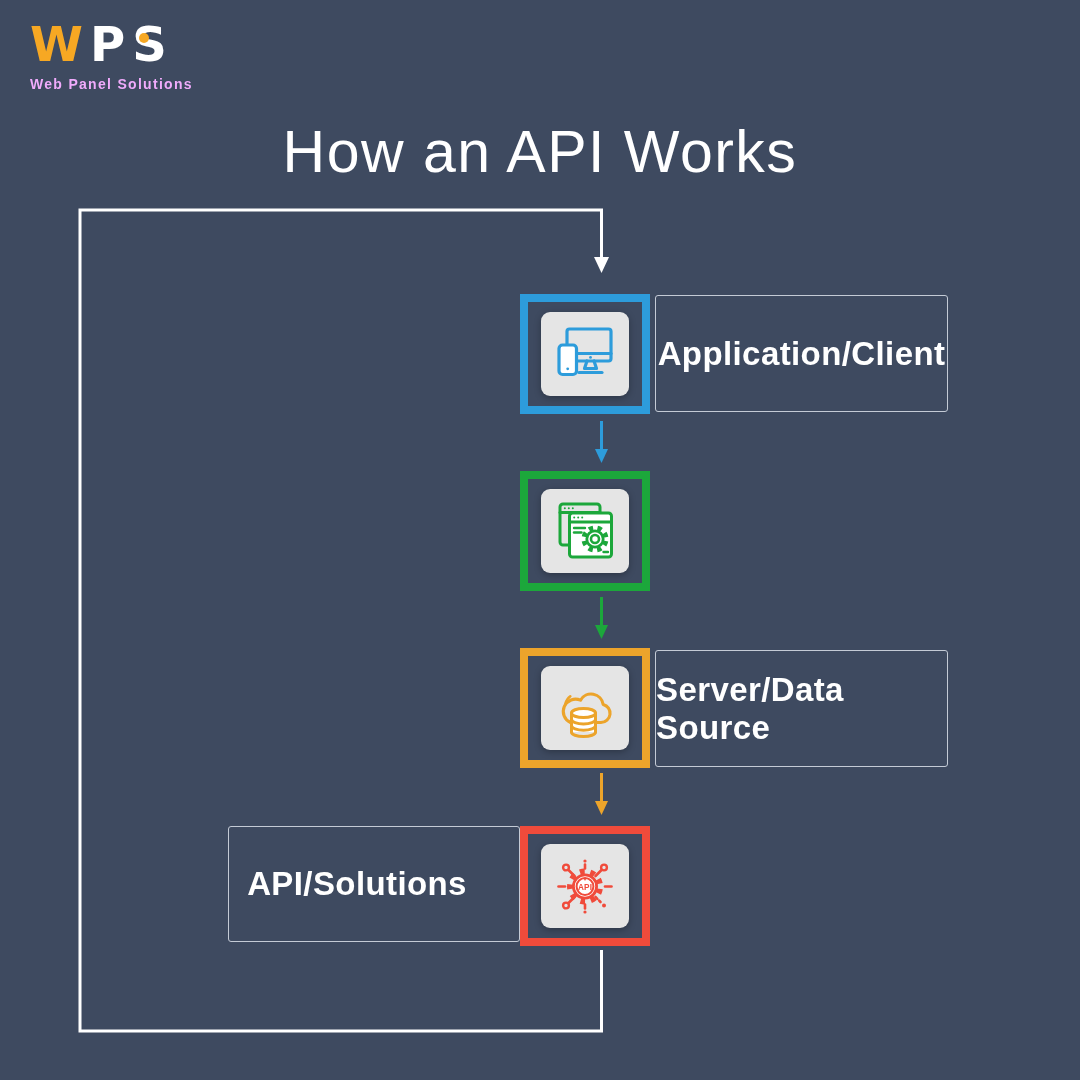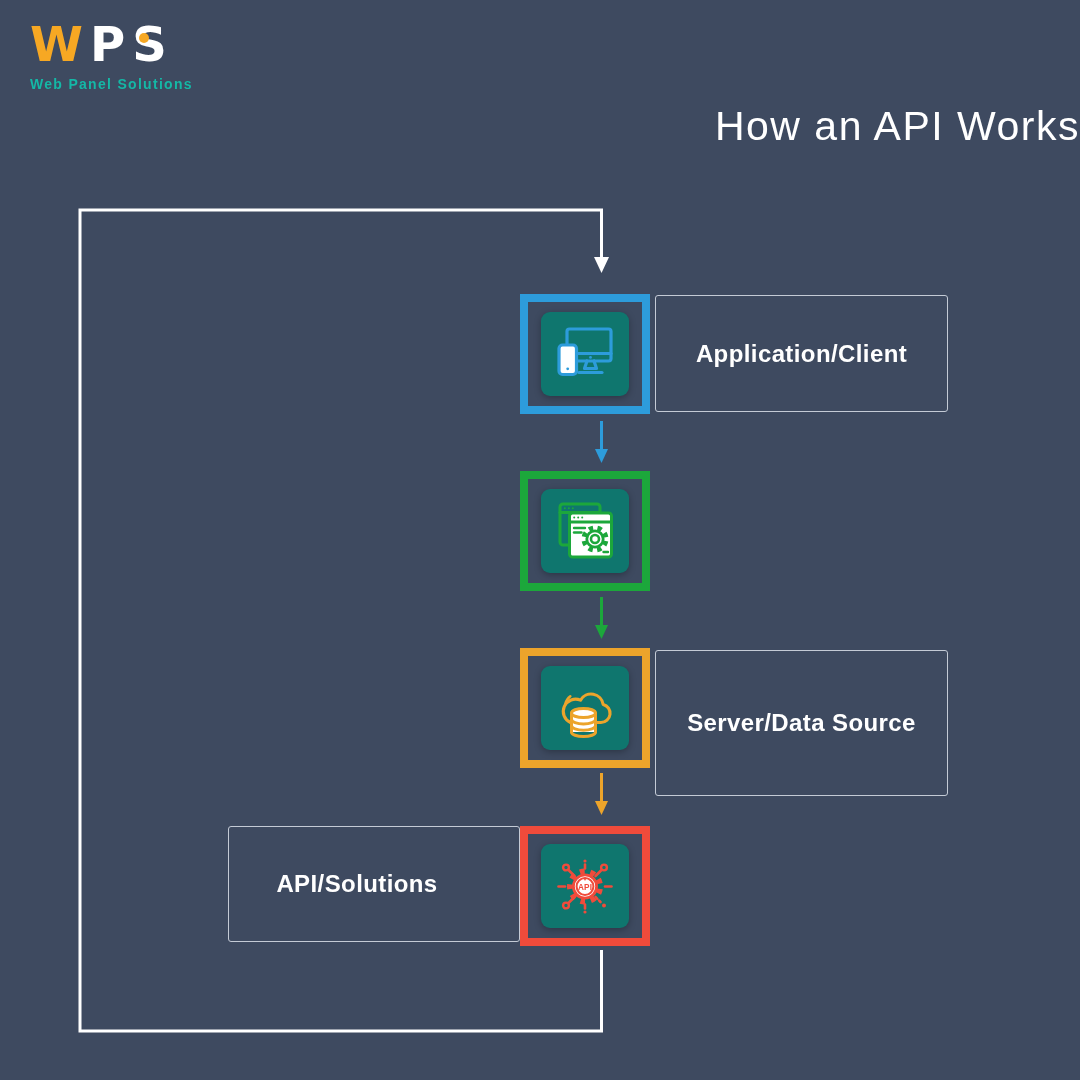--- a/index.html
+++ b/index.html
@@ -14,54 +14,54 @@
   }
 
   
   .logo{position:absolute;left:30px;top:20px;}
   .logo-letters{position:relative;display:flex;gap:7px;font-family:"DejaVu Sans",sans-serif;
     font-weight:800;font-size:48px;line-height:1;}
   .logo-letters .lw{color:var(--logo-orange);}
   .logo-letters .lp,.logo-letters .ls{color:#FFFFFF;}
   .logo-dot{position:absolute;left:109px;top:13px;width:10px;height:10px;border-radius:50%;
     background:var(--logo-orange);}
-  .logo-tagline{margin-top:8px;color:#14b8a6;font-size:14px;font-weight:700;letter-spacing:1.3px;}
-
-  
-  .title{position:absolute;left:0;right:0;top:103px;text-align:right;color:var(--text-white);
-    font-size:41px;font-weight:500;letter-spacing:1.5px;}
+  .logo-tagline{margin-top:8px;color:#f0abfc;font-size:14px;font-weight:700;letter-spacing:1.3px;}
+
+  
+  .title{position:absolute;left:0;right:0;top:118px;text-align:center;color:var(--text-white);
+    font-size:59px;font-weight:500;letter-spacing:1.5px;}
 
   
   .wires{position:absolute;left:0;top:0;width:1080px;height:1080px;}
   .wire-white{stroke:var(--line-white);}
   .wire-blue{stroke:var(--blue);}
   .wire-green{stroke:var(--green);}
   .wire-orange{stroke:var(--orange);}
   .head-white{fill:var(--line-white);}
   .head-blue{fill:var(--blue);}
   .head-green{fill:var(--green);}
   .head-orange{fill:var(--orange);}
 
   
   .icon-box{position:absolute;width:130px;height:120px;border:8px solid;display:flex;
     align-items:center;justify-content:center;}
   .b-blue{border-color:var(--blue);}
   .b-green{border-color:var(--green);}
   .b-orange{border-color:var(--orange);}
   .b-red{border-color:var(--red);}
-  .icon-card{width:88px;height:84px;background:#0f766e;border-radius:9px;display:flex;
+  .icon-card{width:88px;height:84px;background:#e5e5e5;border-radius:9px;display:flex;
     align-items:center;justify-content:center;box-shadow:0 2px 7px rgba(0,0,0,.28);}
   .label-box{position:absolute;border:1px solid var(--label-border);border-radius:3px;
     display:flex;align-items:center;justify-content:center;color:var(--text-white);
-    font-size:24px;font-weight:700;letter-spacing:.4px;}
+    font-size:33px;font-weight:700;letter-spacing:.4px;}
 
   
   .ib-1{left:520px;top:294px;}  .lb-1{left:655px;top:295px;width:293px;height:117px;}
   .ib-2{left:520px;top:471px;}  .lb-2{left:228px;top:472px;width:292px;height:116px;padding-left:86px;}
-  .ib-3{left:520px;top:648px;}  .lb-3{left:655px;top:650px;width:293px;height:146px;}
+  .ib-3{left:520px;top:648px;}  .lb-3{left:655px;top:650px;width:293px;height:117px;}
   .ib-4{left:520px;top:826px;}  .lb-4{left:228px;top:826px;width:292px;height:116px;padding-right:34px;}
 
   
   svg .sk{fill:none;stroke-linecap:round;stroke-linejoin:round;}
   .st-blue{stroke:var(--blue);}   .fl-blue{fill:var(--blue);}
   .st-green{stroke:var(--green);} .fl-green{fill:var(--green);}
   .st-orange{stroke:var(--orange);}
   .st-red{stroke:var(--red);}     .fl-red{fill:var(--red);}
   .card-fill{fill:#FFFFFF;}
   .api-txt{font-family:"Liberation Sans",sans-serif;font-size:8.2px;font-weight:700;

